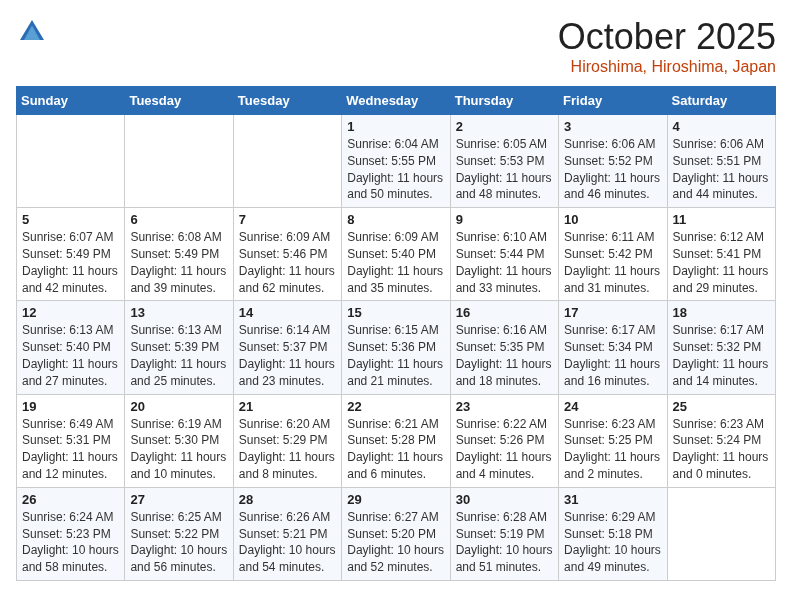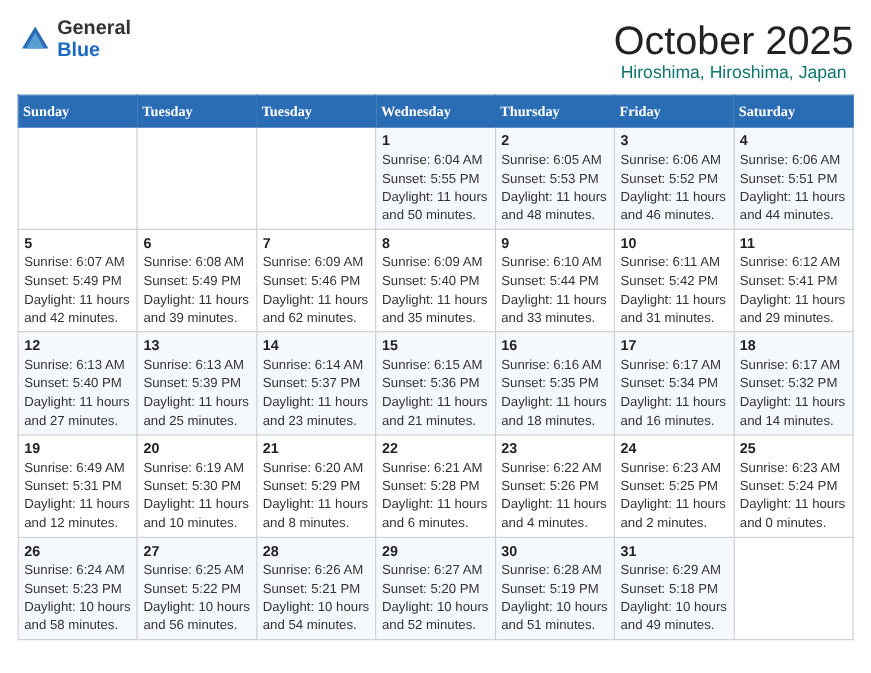--- a/index.html
+++ b/index.html
@@ -35,31 +35,29 @@
     .title-block {
       text-align: right;
     }
     .month-title {
       font-size: 36px;
       font-weight: normal;
       color: #222;
     }
     .location-title {
       font-size: 16px;
-      color: #0f766e;
-      text-align: center;
+      color: #c2410c;
     }
     table {
       width: 100%;
       border-collapse: collapse;
     }
     thead tr {
       background-color: #2a6db5;
       color: white;
-      font-family: Liberation Serif, serif;
     }
     thead th {
       padding: 6px 4px;
       font-size: 13px;
       text-align: left;
       border: 1px solid #2a6db5;
     }
     tbody tr {
       vertical-align: top;
     }
@@ -93,24 +91,20 @@
   </style>
 </head>
 <body>
 
 <div class="header">
   <div class="logo">
     <svg class="logo-icon" viewBox="0 0 40 40">
       <polygon points="20,5 35,30 5,30" fill="#2a6db5"></polygon>
       <polygon points="20,12 30,30 10,30" fill="#5a9fd4"></polygon>
     </svg>
-    <div class="logo-text">
-      <span class="logo-general">General</span><br>
-      <span class="logo-blue">Blue</span>
-    </div>
   </div>
   <div class="title-block">
     <div class="month-title">October 2025</div>
     <div class="location-title">Hiroshima, Hiroshima, Japan</div>
   </div>
 </div>
 
 <table>
   <thead>
     <tr>

